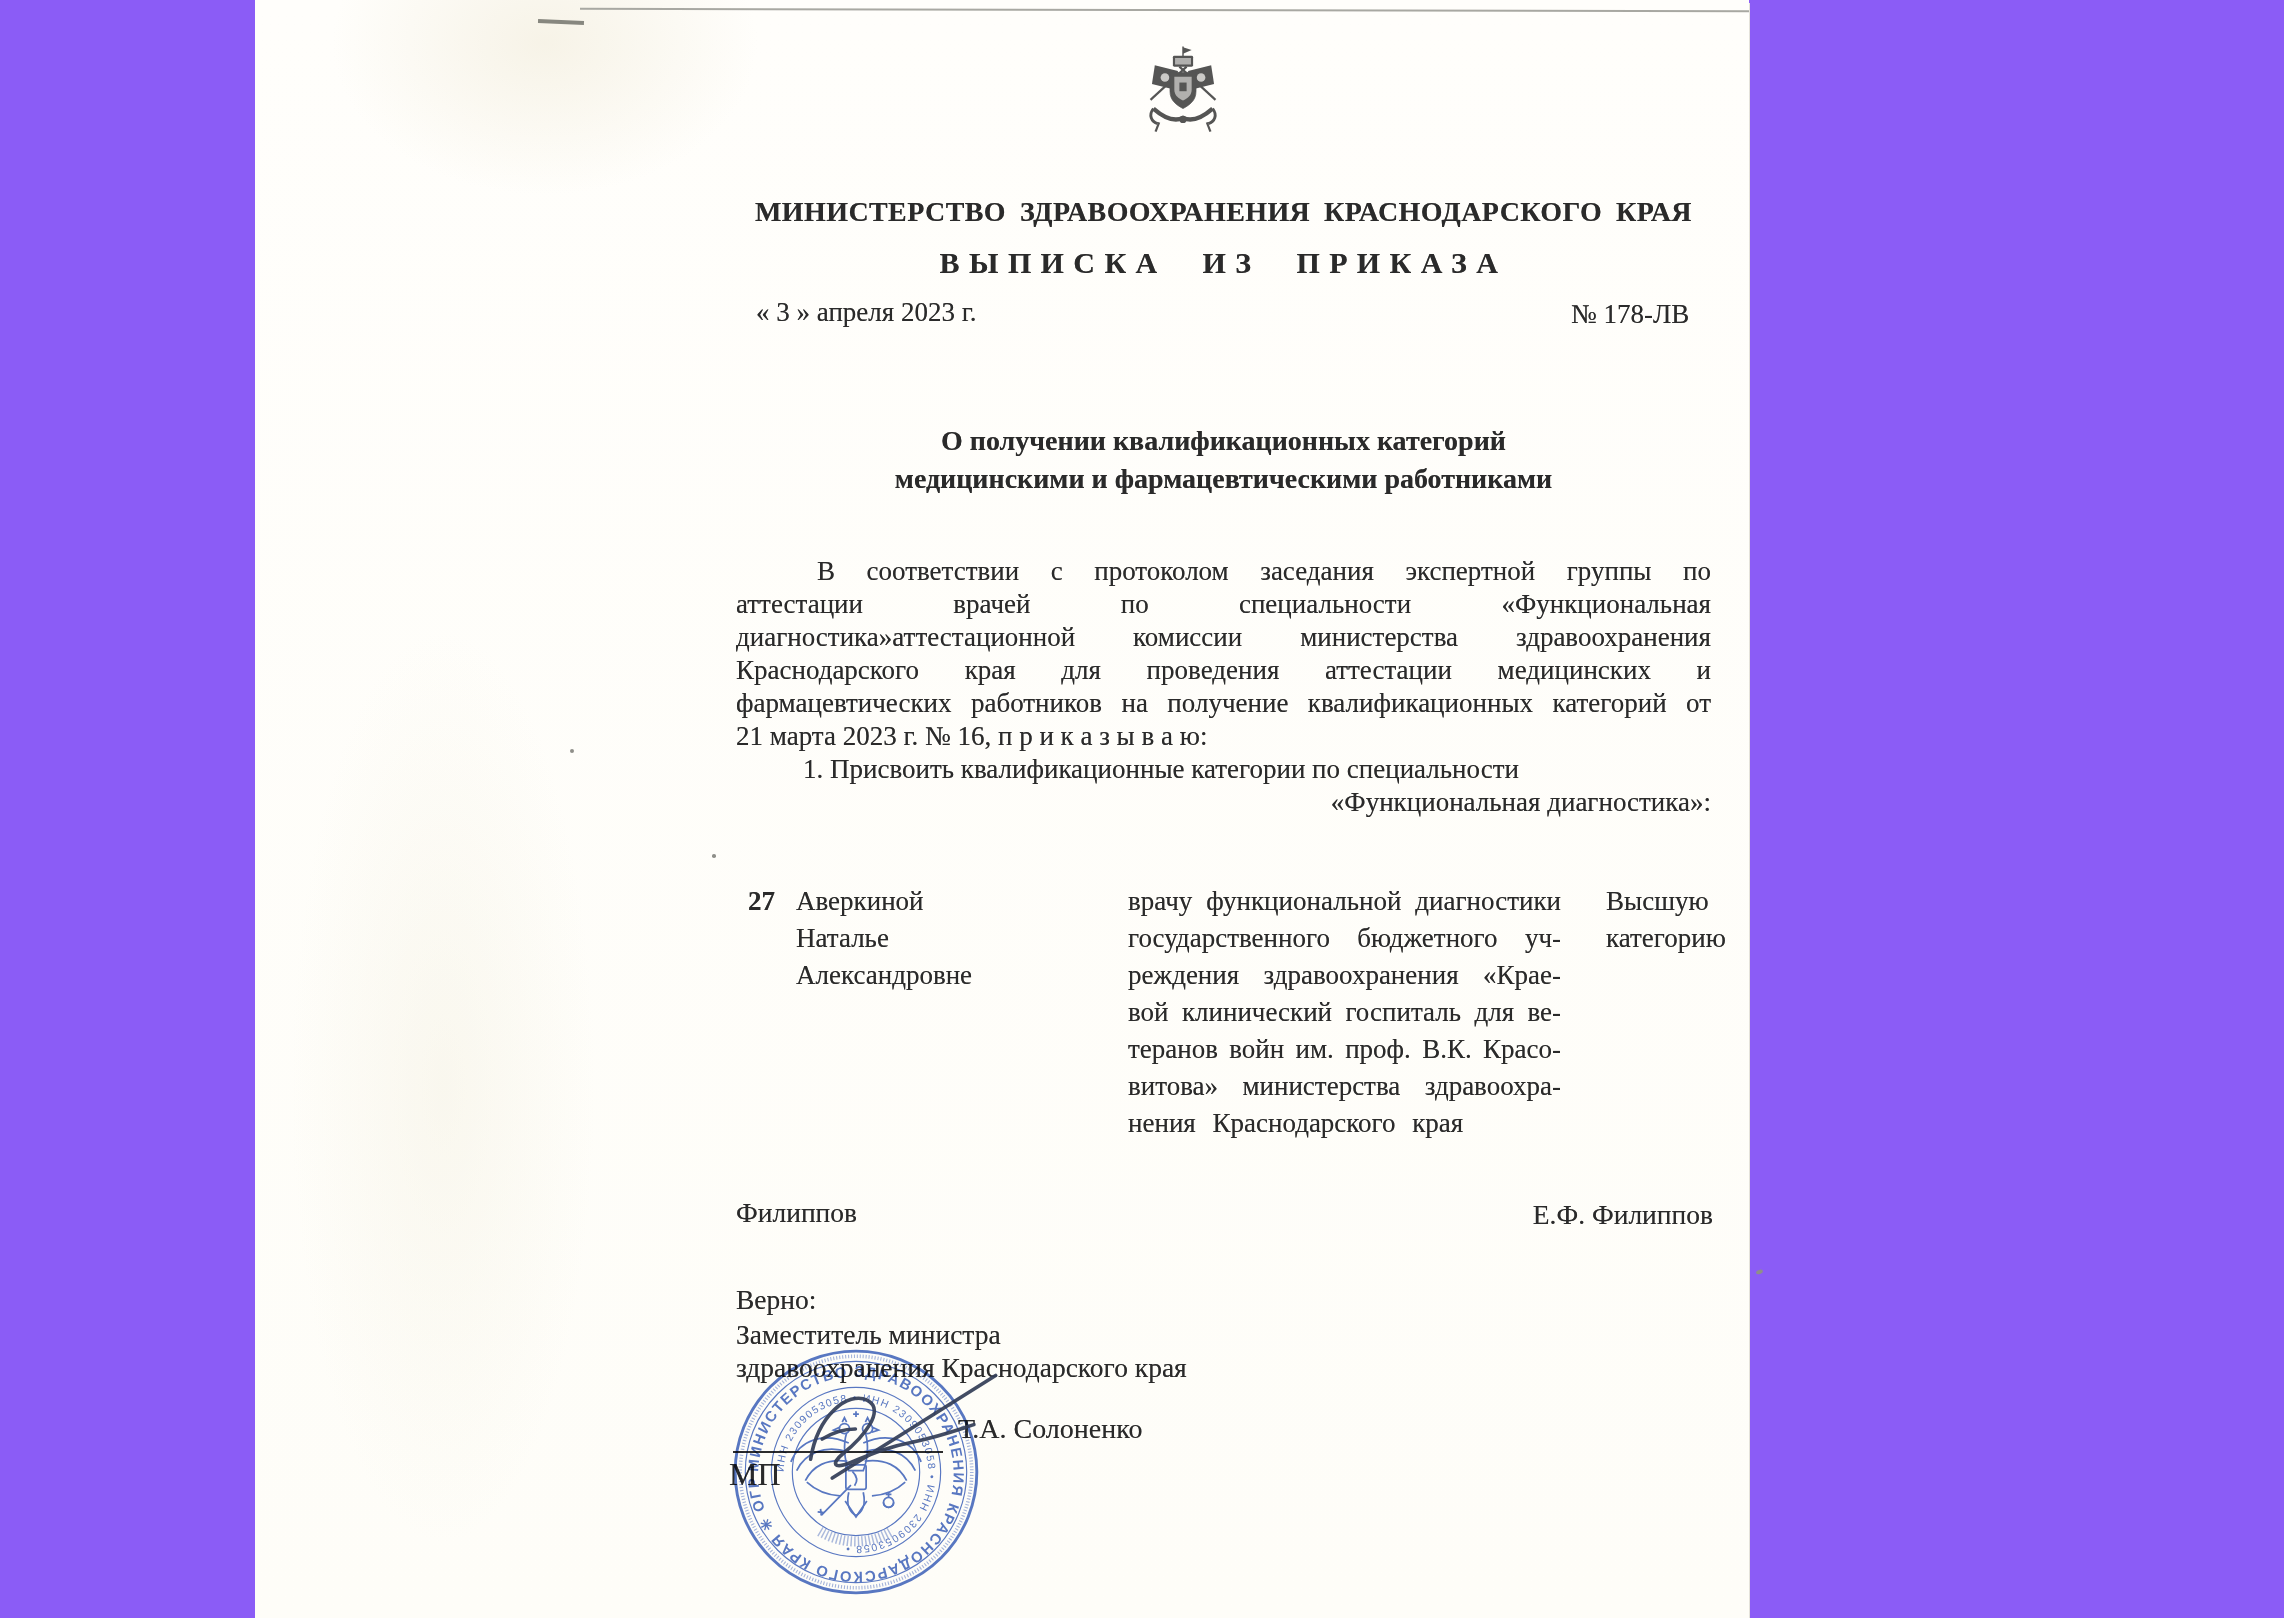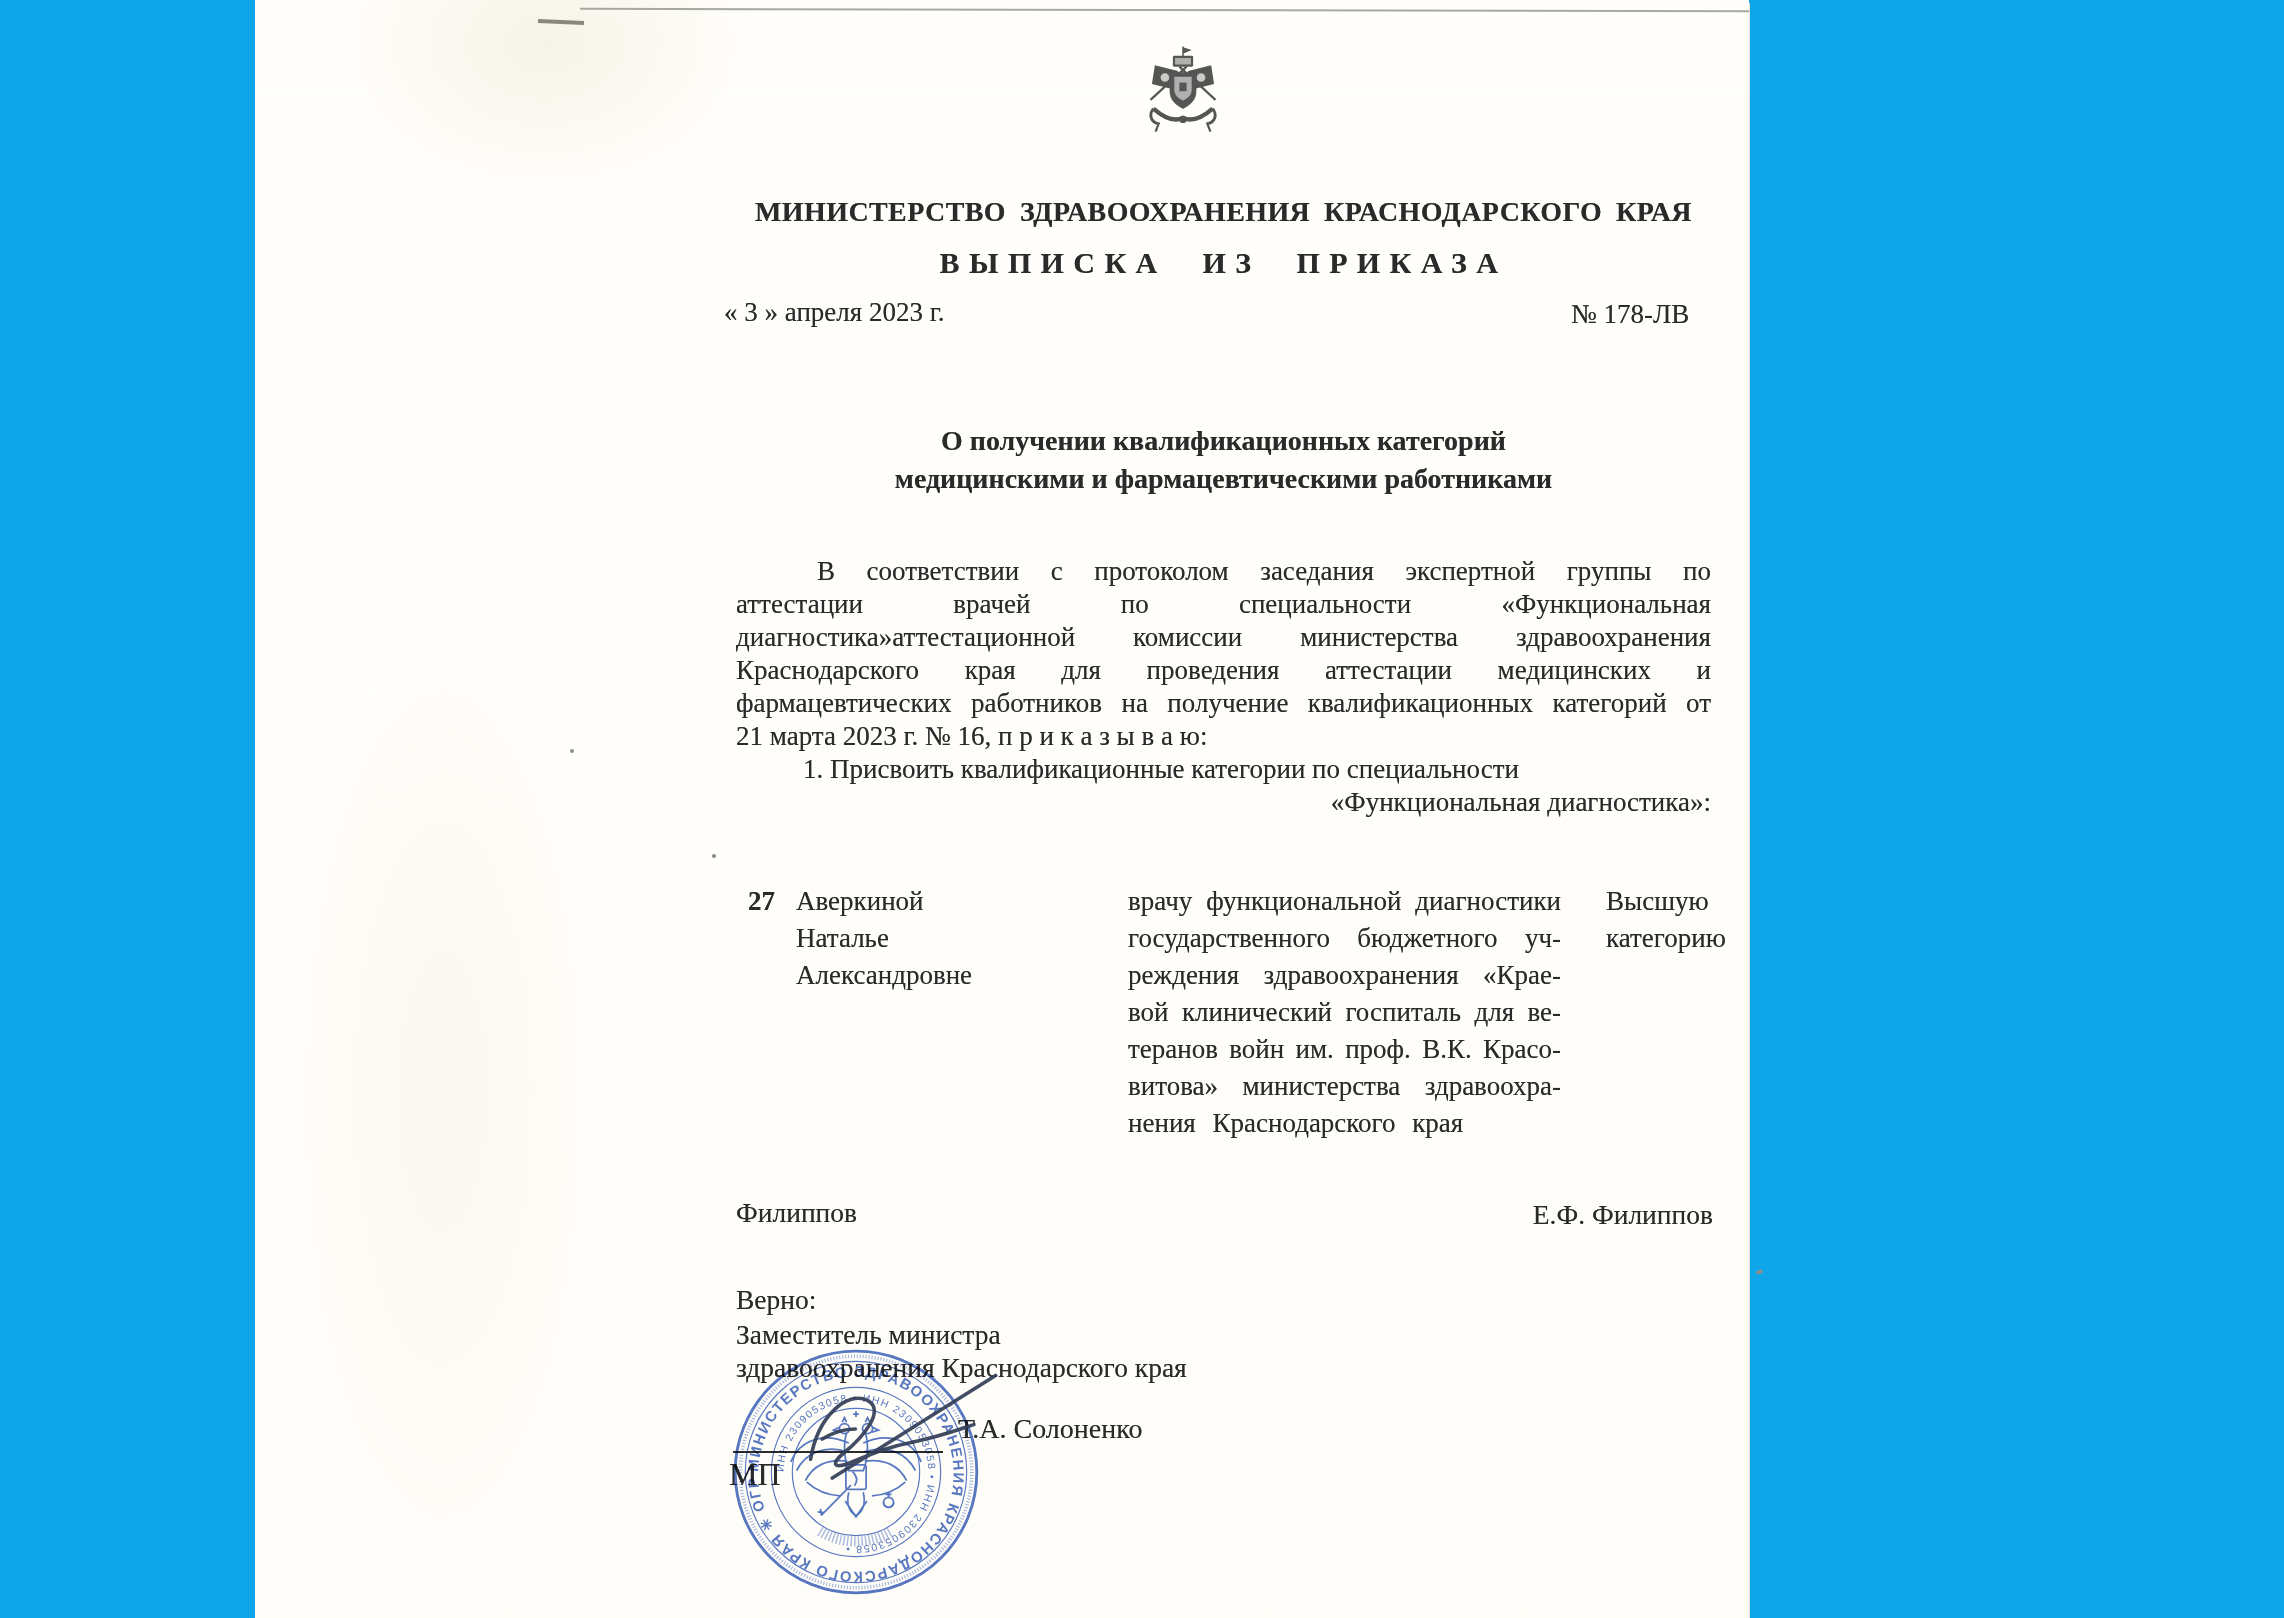--- a/index.html
+++ b/index.html
@@ -1,16 +1,16 @@
 <!DOCTYPE html>
 <html style="font-size:11.6px"><head>
 <meta charset="utf-8">
 <style>
   html,body{margin:0;padding:0;background:#ffffff;}
-  #canvas{position:relative;width:2284px;height:1618px;background:#0ea5e9;overflow:hidden;
+  #canvas{position:relative;width:2284px;height:1618px;background:#8b5cf6;overflow:hidden;
           font-family:"Liberation Serif","DejaVu Serif",serif;color:#2a2a2a;}
   .page{position:absolute;left:255px;top:0;width:1494px;height:1618px;
         background:
           radial-gradient(304px 217px at 290px 43px, rgba(240,234,215,.55), rgba(240,234,215,0) 70%),
           radial-gradient(217px 652px at 188px 1087px, rgba(242,238,222,.40), rgba(242,238,222,0) 70%),
           linear-gradient(#fffefb,#fefdf8);
         }
   .txt{position:absolute;text-shadow:0 0 0.5px rgba(40,40,40,.55);}
   .jline{text-align:justify;text-align-last:justify;}
   .center{text-align:center;}
@@ -67,21 +67,21 @@
       <circle cx="55" cy="103" r="5" stroke="none"></circle>
       <line x1="22" y1="107" x2="17" y2="120" stroke-width="3"></line>
       <line x1="88" y1="107" x2="93" y2="120" stroke-width="3"></line>
     </g>
   </svg>
 
   <div class="txt bold center" style="left:736px;top:196px;width:975px;font-size:28px;word-spacing:6.5px;letter-spacing:0.4px;">МИНИСТЕРСТВО  ЗДРАВООХРАНЕНИЯ КРАСНОДАРСКОГО  КРАЯ</div>
 
   <div class="txt bold center" style="left:736px;top:246px;width:975px;font-size:30px;letter-spacing:9.4px;word-spacing:19px;">ВЫПИСКА ИЗ ПРИКАЗА</div>
 
-  <div class="txt" style="left:724px;top:297px;font-size:27px;">« 3 » апреля  2023 г.</div>
+  <div class="txt" style="left:756px;top:297px;font-size:27px;">« 3 » апреля  2023 г.</div>
 
   <div class="txt" style="left:1571px;top:299px;font-size:27px;">№  178-ЛВ</div>
 
 
   <div class="txt bold center" style="left:736px;top:463px;width:975px;font-size:28px;">медицинскими и фармацевтическими работниками</div>
   <div class="txt bold center" style="left:736px;top:425px;width:975px;font-size:28px;">О получении квалификационных категорий</div>
 
   <div class="txt body-block">
     <div class="jline ind1">В соответствии с протоколом заседания экспертной группы по</div>
     <div class="jline">аттестации врачей по специальности «Функциональная</div>

